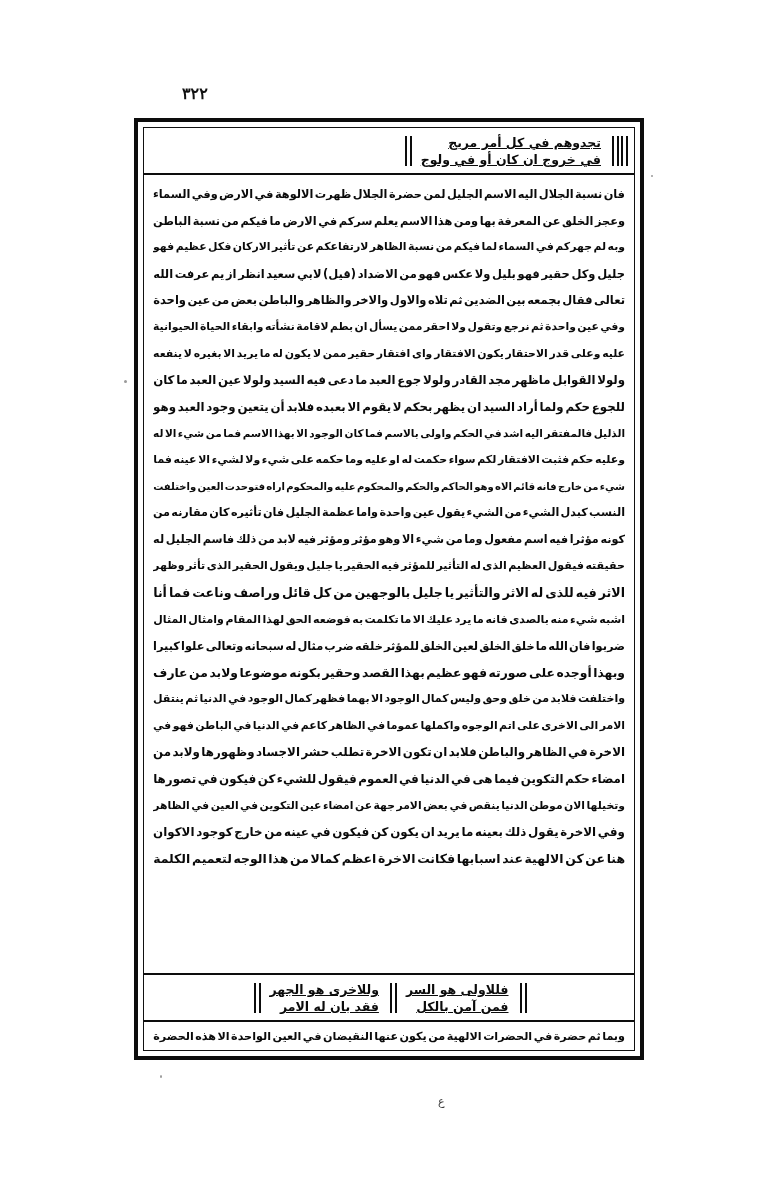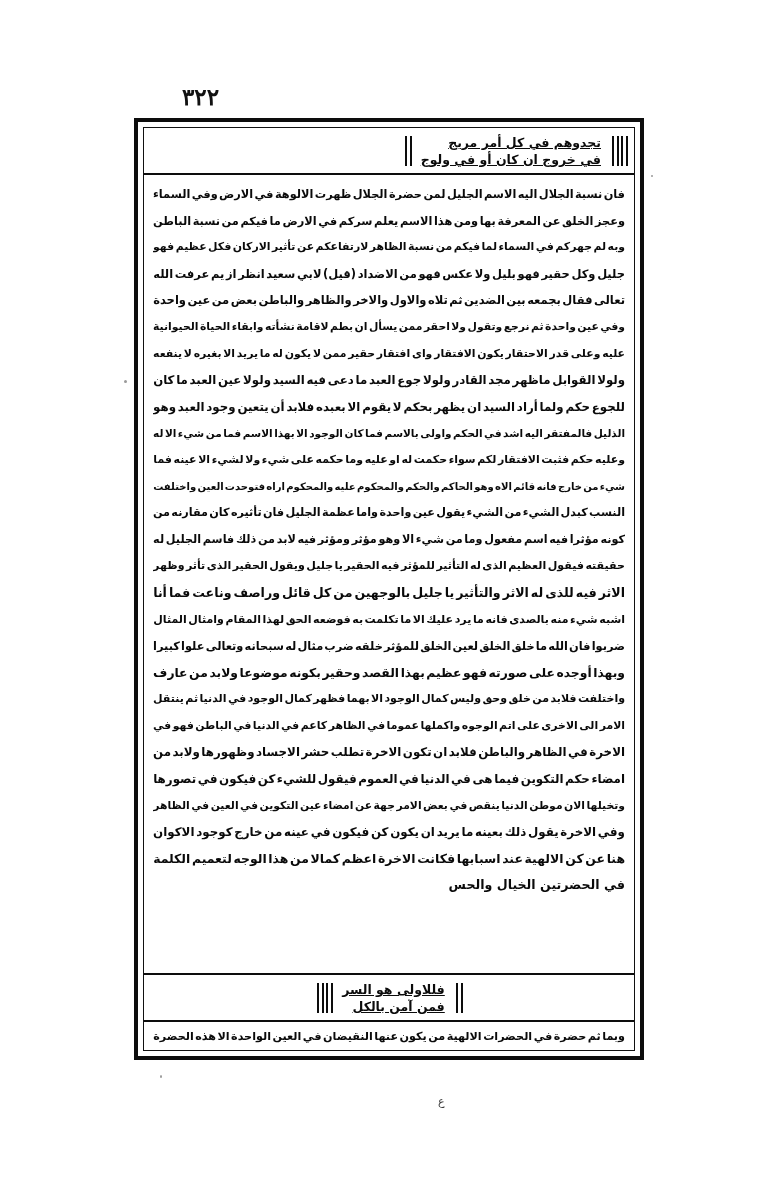--- a/index.html
+++ b/index.html
@@ -16,21 +16,21 @@
     font-family: "DejaVu Sans", sans-serif;
     color: #0a0a0a;
   }
 
   
   .page-number {
     position: absolute;
     top: 84px;
     left: 182px;
     font-family: Liberation Serif, serif;
-    font-size: 23px;
+    font-size: 16px;
     font-weight: 700;
     letter-spacing: 0px;
     color: #111;
     direction: rtl;
   }
 
   
   .page-frame {
     position: absolute;
     top: 118px;
@@ -672,34 +672,35 @@
           <span>فكانت</span>
           <span>الاخرة</span>
           <span>اعظم</span>
           <span>كمالا</span>
           <span>من</span>
           <span>هذا</span>
           <span>الوجه</span>
           <span>لتعميم</span>
           <span>الكلمة</span>
         </div>
-        <div class="body-line last">
-          <span>في الحضرتين الخيال والحس</span>
-        </div>
       </div>
 
     <div class="verse-band bottom">
       <div class="verse-row">
         <div class="verse-spacer"></div>
         <div class="verse-rule"></div>
         <div class="hemistich">
           <div class="v-line">فللاولى هو السر</div>
           <div class="v-line">فمن آمن بالكل</div>
         </div>
         <div class="verse-rule"></div>
+        <div class="hemistich">
+          <div class="v-line">وللاخرى هو الجهر</div>
+          <div class="v-line">فقد بان له الامر</div>
+        </div>
         <div class="verse-rule"></div>
         <div class="verse-spacer"></div>
       </div>
     </div>
 
     <div class="tail-band">
       <div class="tail-line" style="font-size: 11.16px;">
           <span>وبما</span>
           <span>ثم</span>
           <span>حضرة</span>

